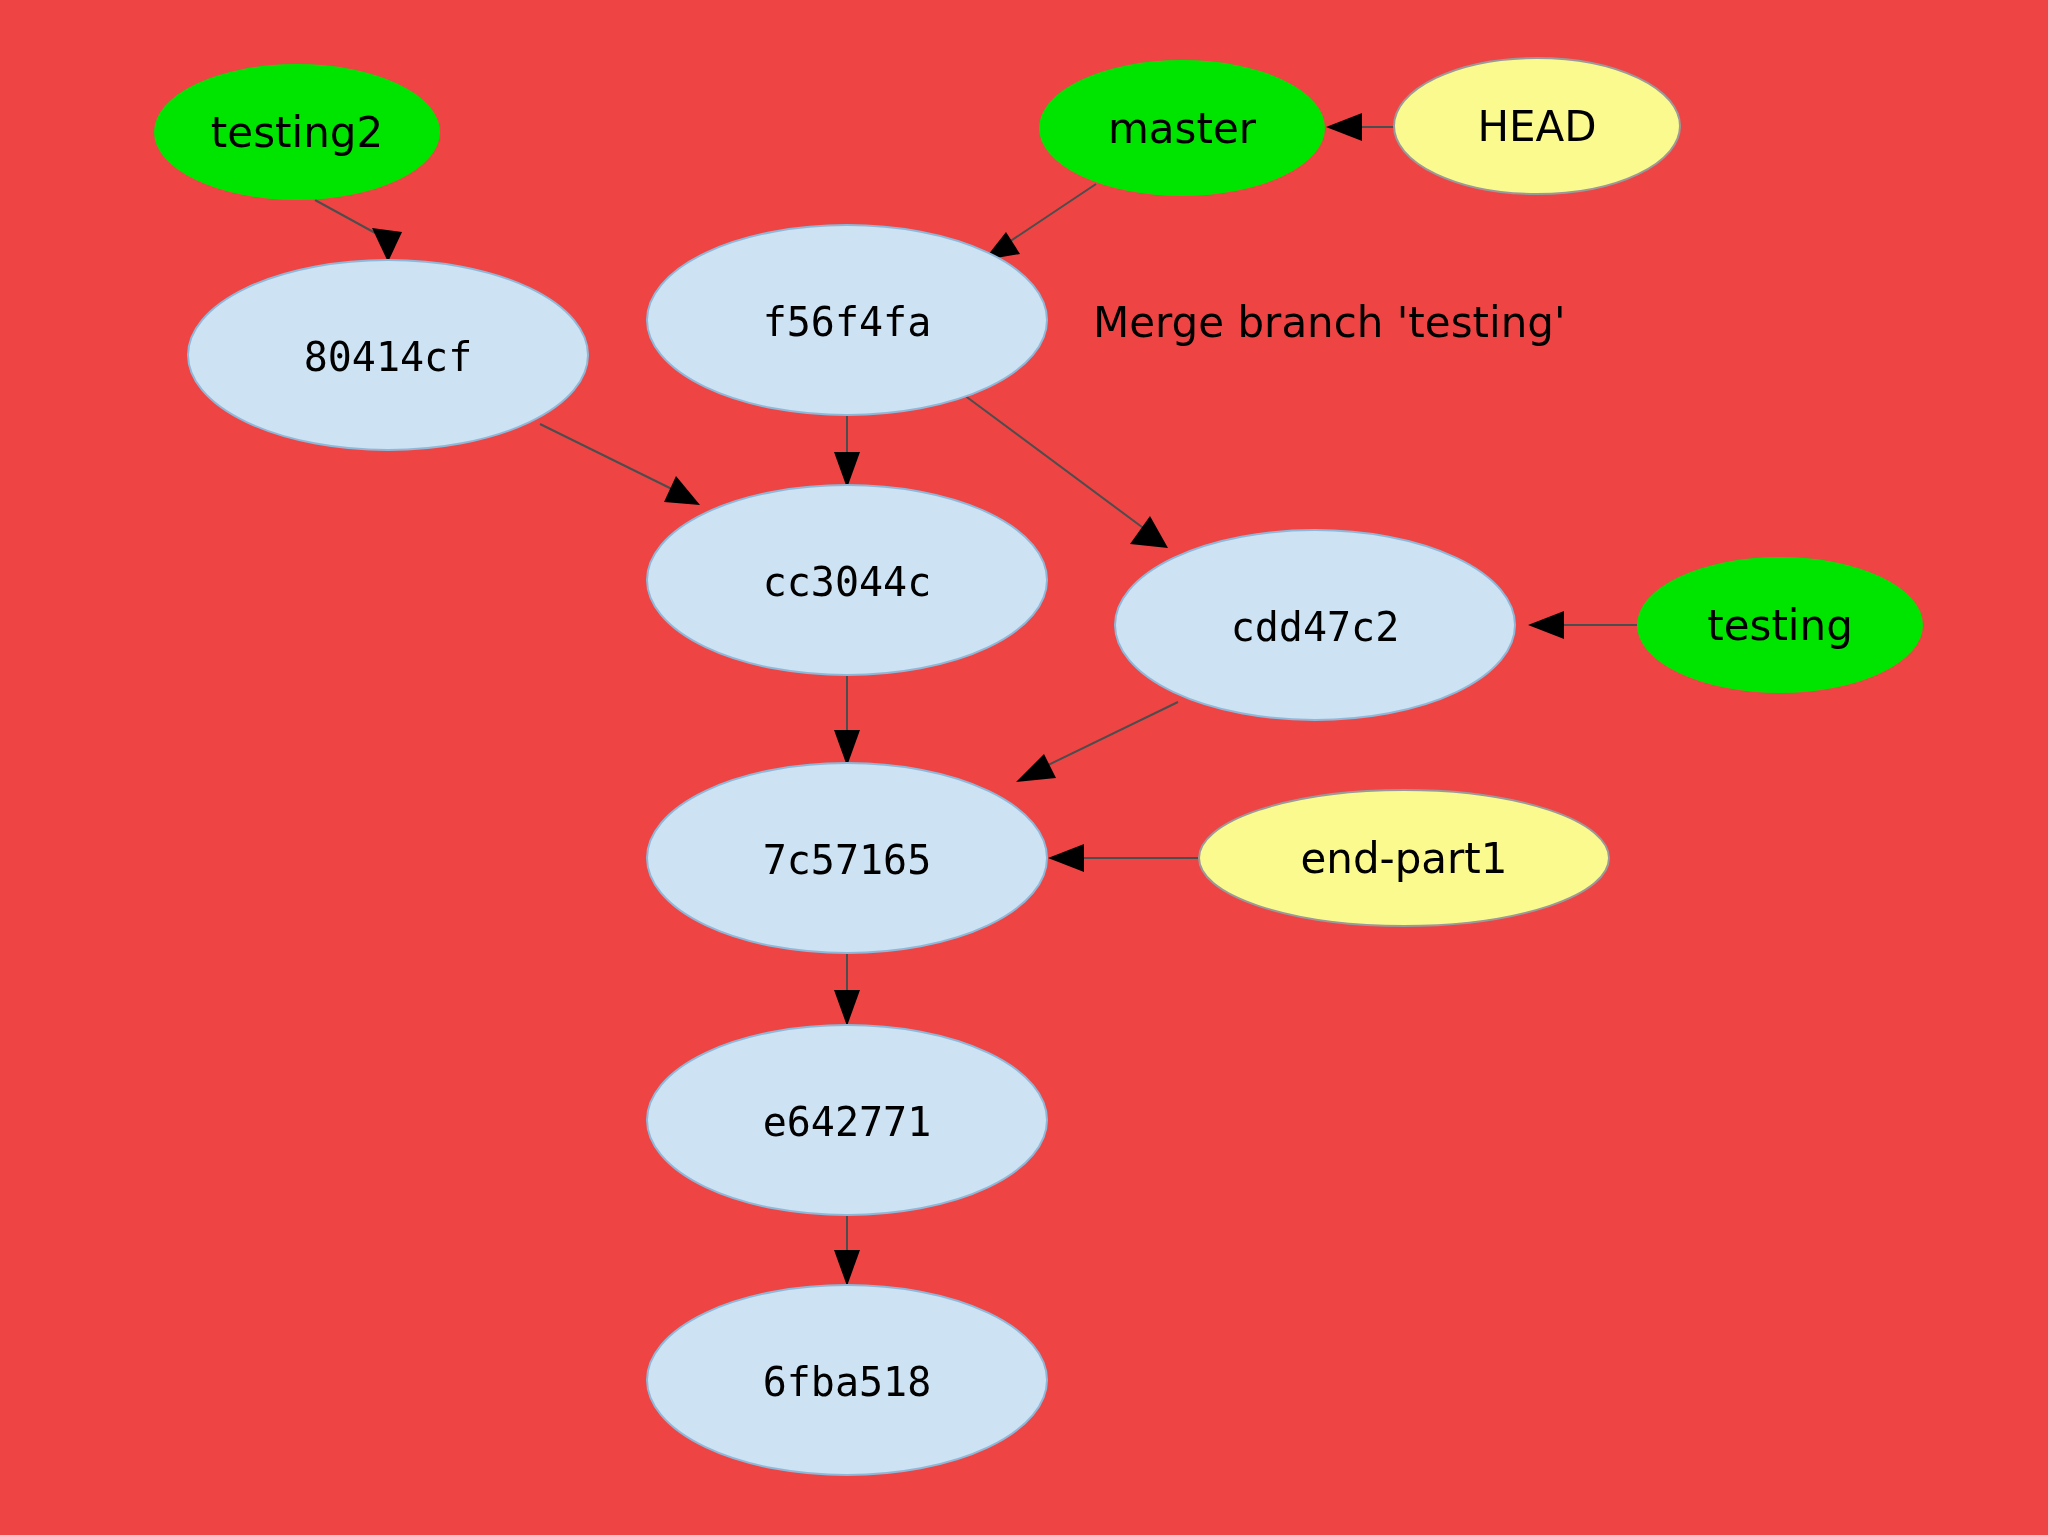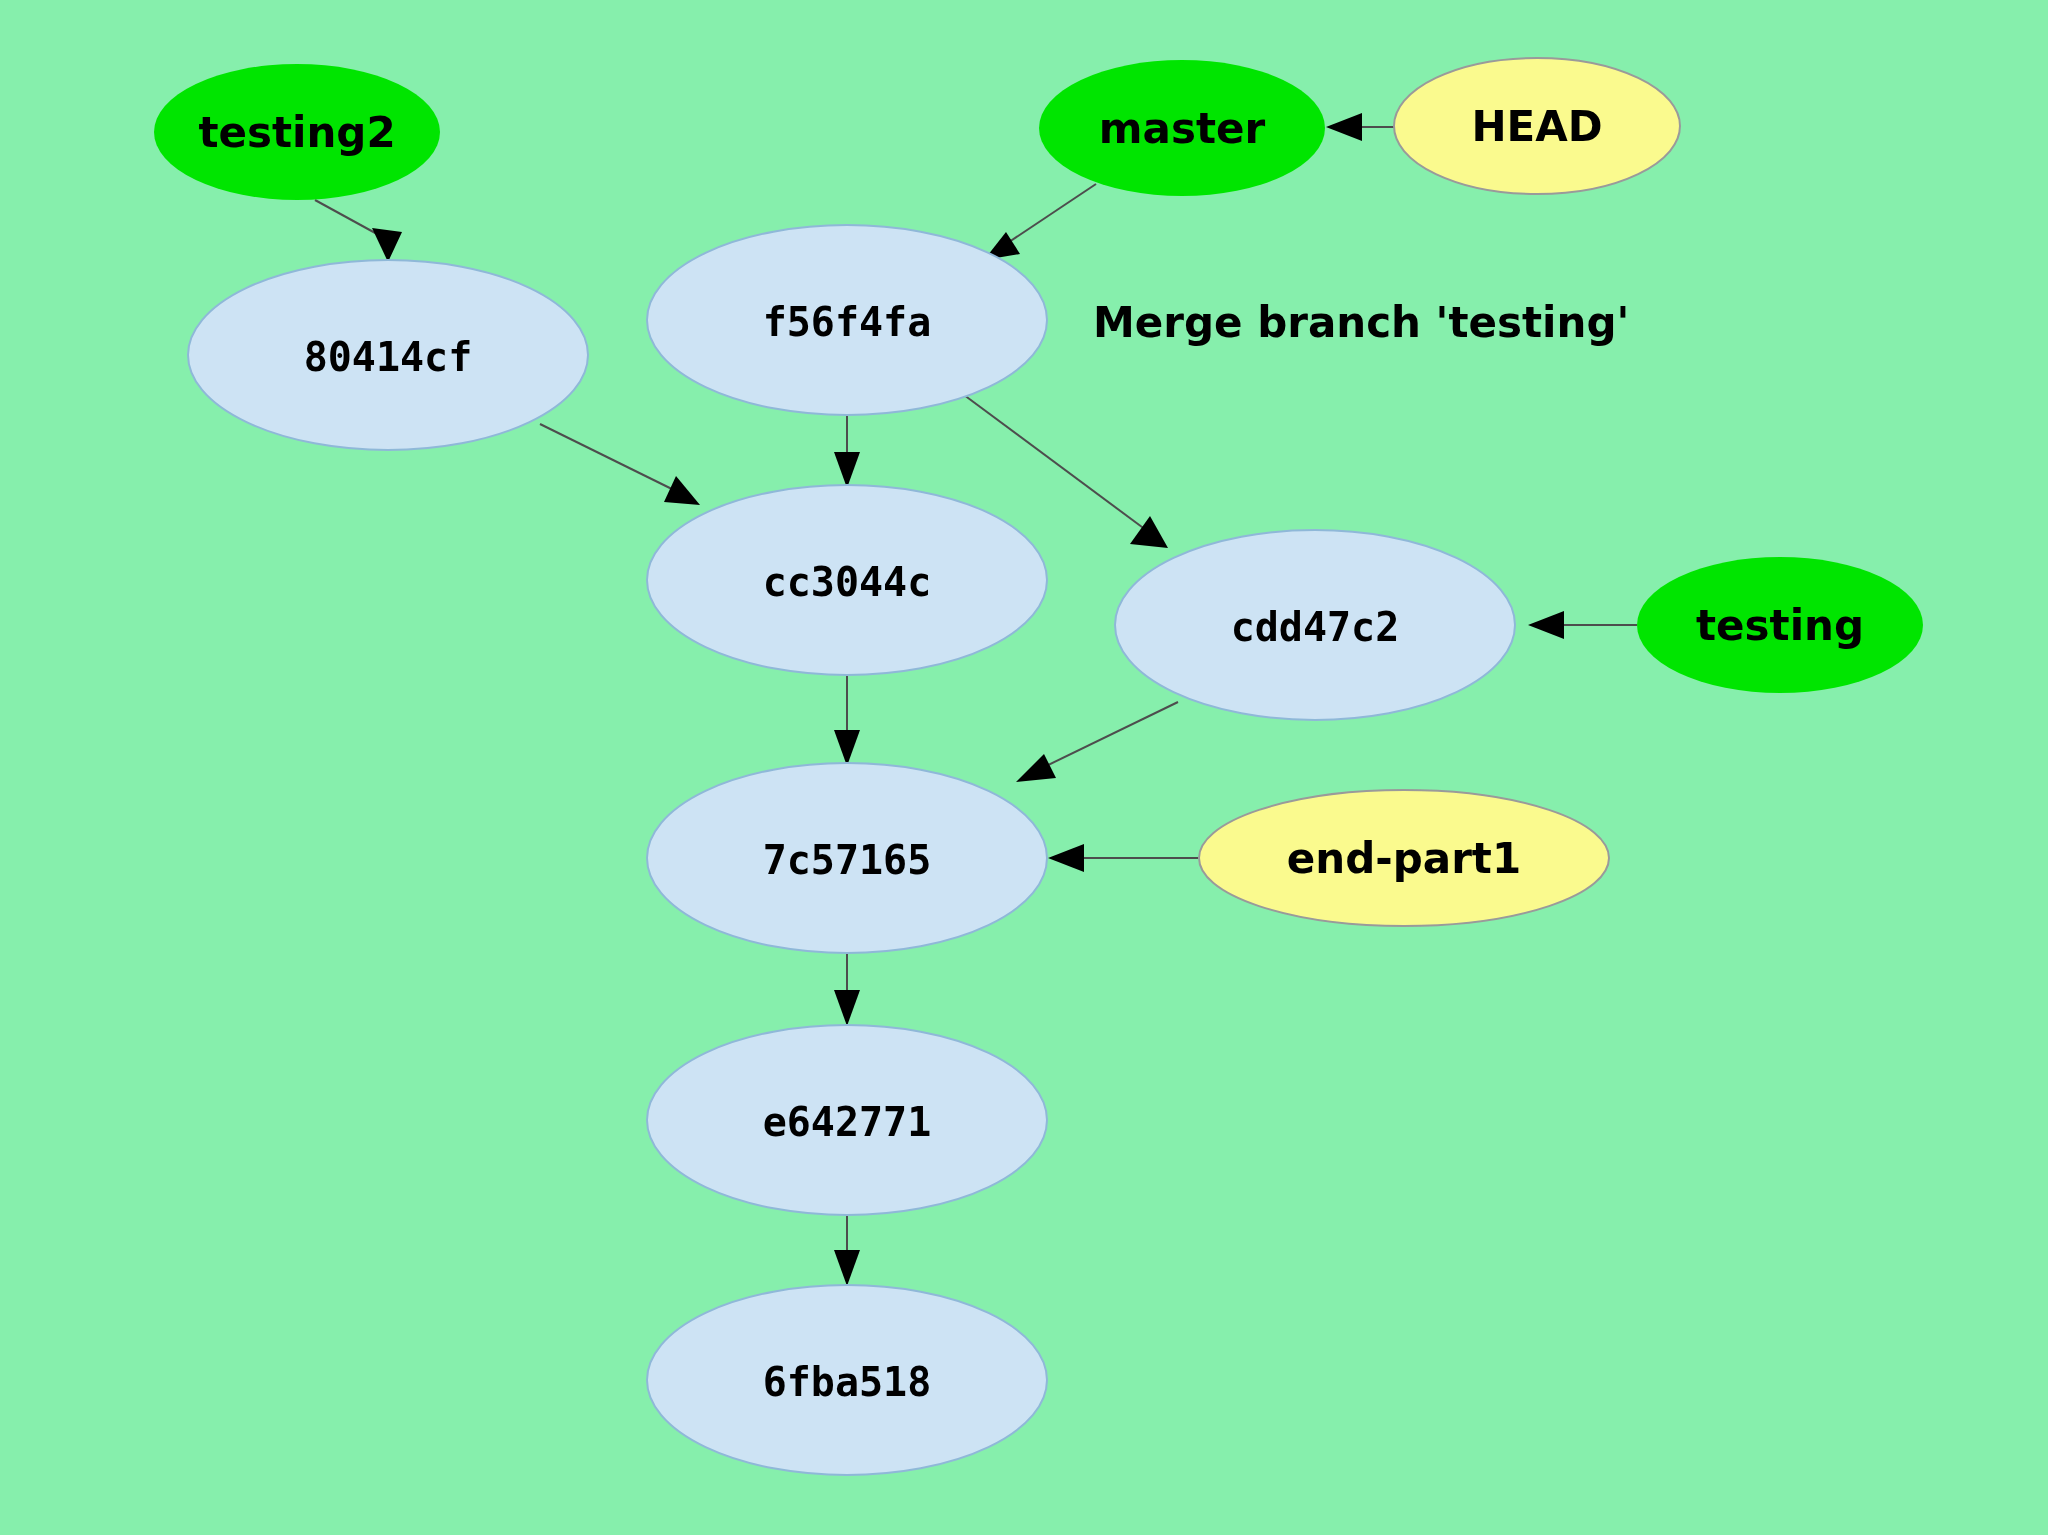--- a/index.html
+++ b/index.html
@@ -4,24 +4,23 @@
 <style>
   html, body {
     margin: 0;
     padding: 0;
     background: #ffffff;
   }
   #canvas {
     position: relative;
     width: 2048px;
     height: 1535px;
-    background: #86efac;
+    background: #ef4444;
     overflow: hidden;
     font-family: "DejaVu Sans", sans-serif;
-    font-weight: bold;
   }
   #graph-svg {
     position: absolute;
     left: 0;
     top: 0;
     width: 2048px;
     height: 1535px;
   }
   .node-label {
     font-family: "DejaVu Sans Mono", monospace;

